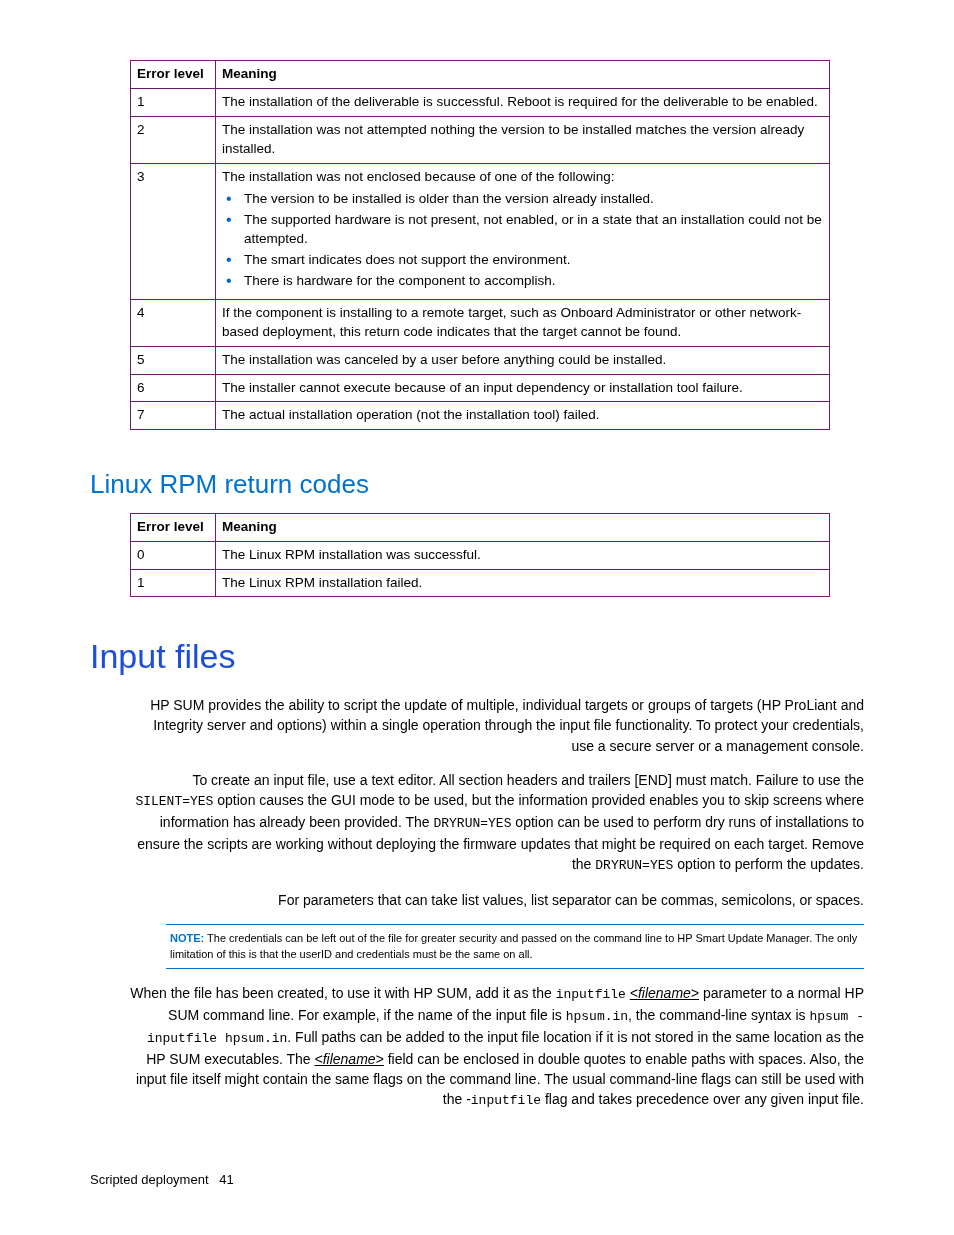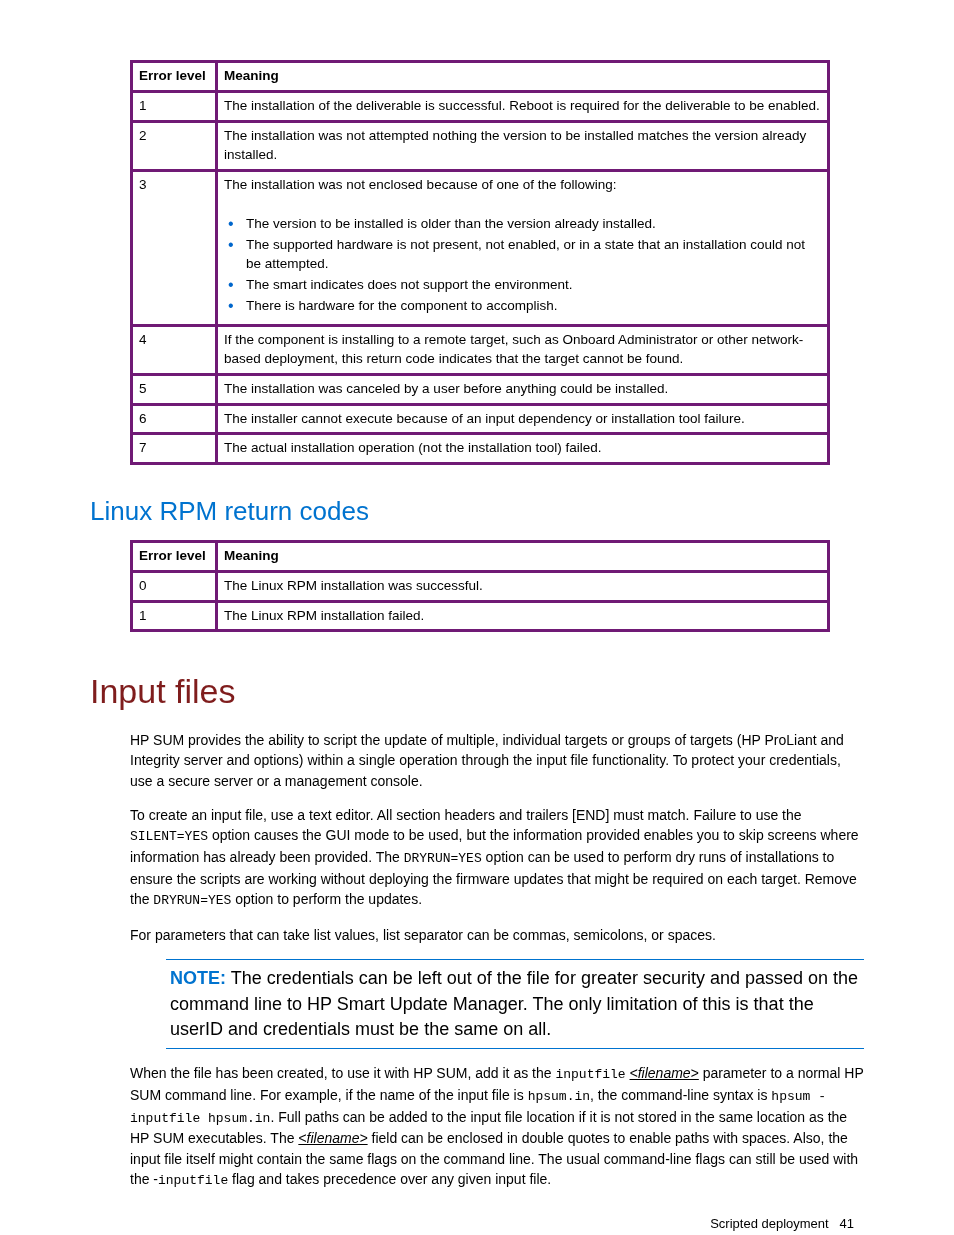--- a/index.html
+++ b/index.html
@@ -13,32 +13,32 @@
     padding: 60px 90px 40px 90px;
     width: 954px;
   }
   table {
     border-collapse: collapse;
     width: 700px;
     margin-left: 40px;
     margin-bottom: 20px;
   }
   th, td {
-    border: 3px solid #701a75;
+    border: 1px solid #701a75;
     padding: 4px 6px;
     text-align: left;
     vertical-align: top;
     font-size: 13.5px;
   }
   th {
     font-weight: bold;
   }
   .col-error { width: 85px; }
   ul.inner {
-    margin: 21px 0 4px 0;
+    margin: 4px 0 4px 0;
     padding-left: 18px;
     list-style: none;
   }
   ul.inner li {
     position: relative;
     padding-left: 4px;
     margin-bottom: 2px;
   }
   ul.inner li::before {
     content: "•";
@@ -46,49 +46,49 @@
     font-size: 16px;
     position: absolute;
     left: -14px;
     top: -2px;
   }
   h2.section {
     font-family: Arial, sans-serif;
     font-weight: normal;
     font-size: 26px;
     color: #0073cf;
-    margin: 28px 0 10px 0;
+    margin: 36px 0 10px 0;
   }
   h1.chapter {
     font-family: Arial, sans-serif;
     font-weight: normal;
     font-size: 34px;
-    color: #7f1d1d;
+    color: #1d4ed8;
     margin: 36px 0 14px 0;
   }
   p.body {
     margin: 0 0 14px 40px;
     font-size: 14px;
     line-height: 1.45;
+    text-align: right;
   }
   .code { font-family: "Courier New", monospace; font-size: 13px; }
   .italic { font-style: italic; text-decoration: underline; }
   .note-box {
     margin: 0 0 14px 76px;
     border-top: 1px solid #0073cf;
     border-bottom: 1px solid #0073cf;
     padding: 6px 4px;
-    font-size: 18px;
+    font-size: 11px;
     line-height: 1.4;
   }
   .note-label { font-weight: bold; color: #0073cf; }
   .footer {
-    text-align: right;
     font-size: 13px;
-    margin-top: 24px;
+    margin-top: 60px;
     padding-right: 10px;
   }
 </style>
 </head>
 <body>
 
 <table>
   <thead>
     <tr>
       <th class="col-error">Error level</th>

